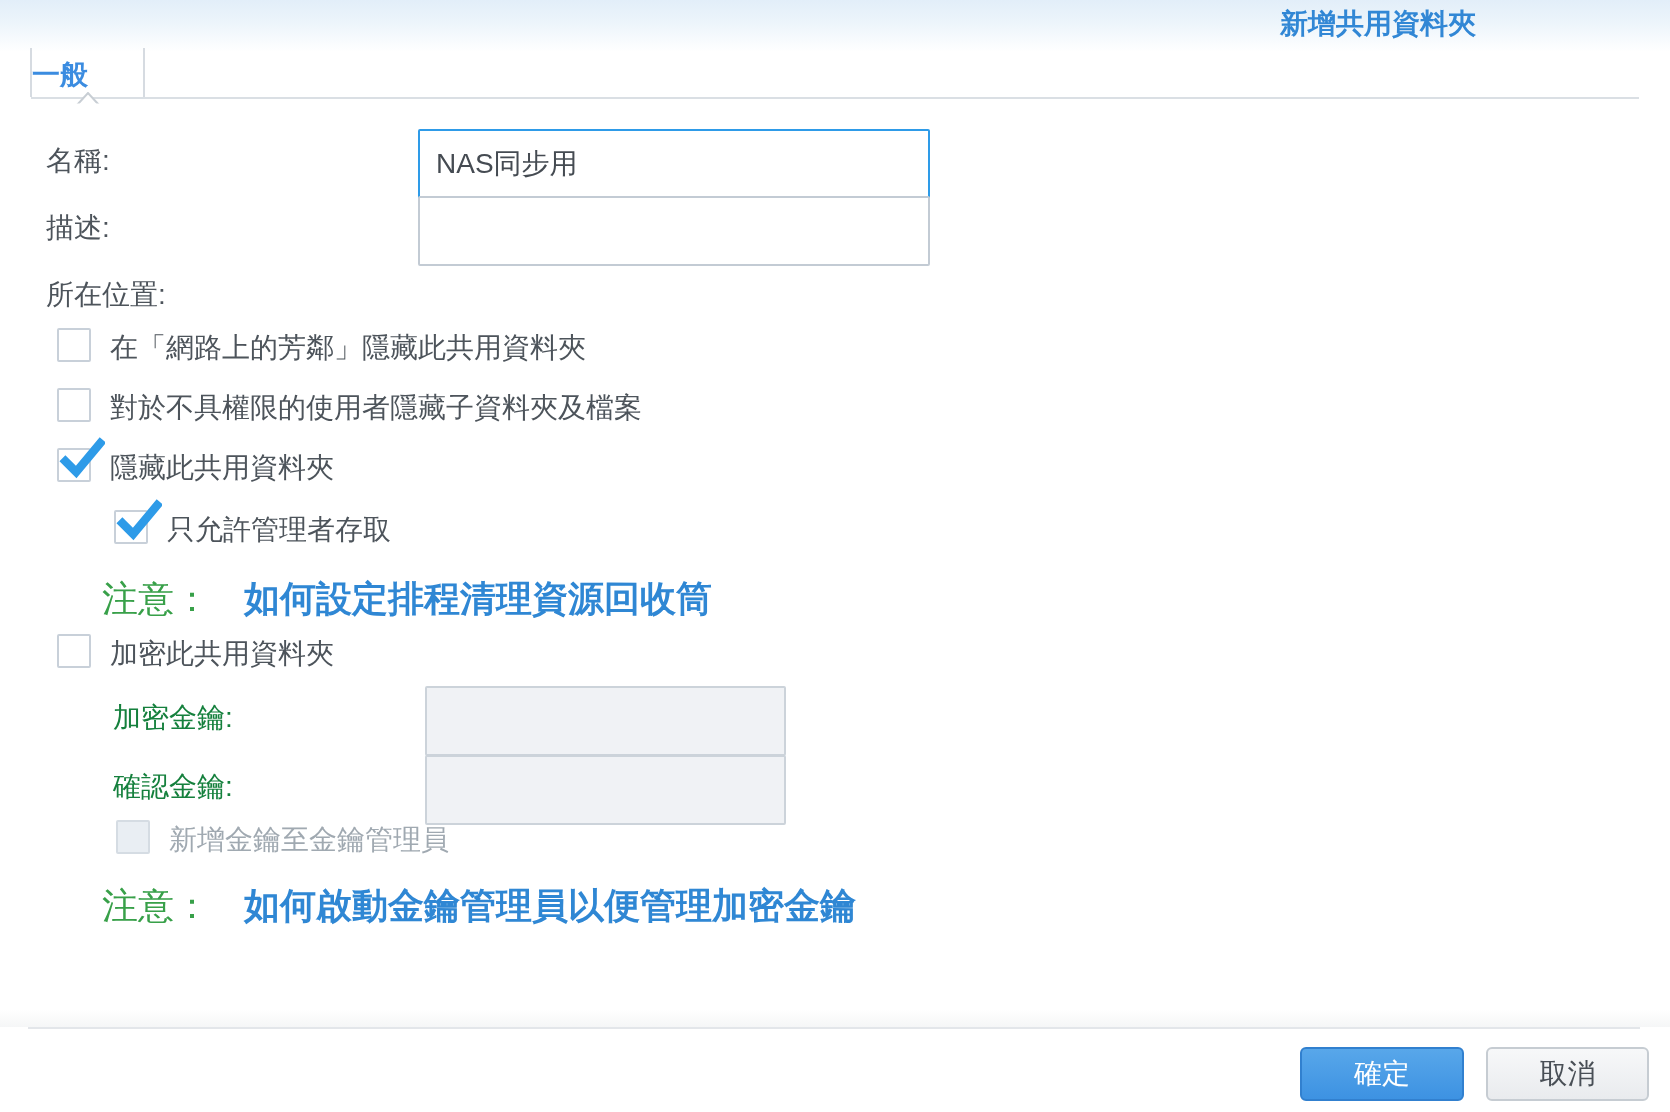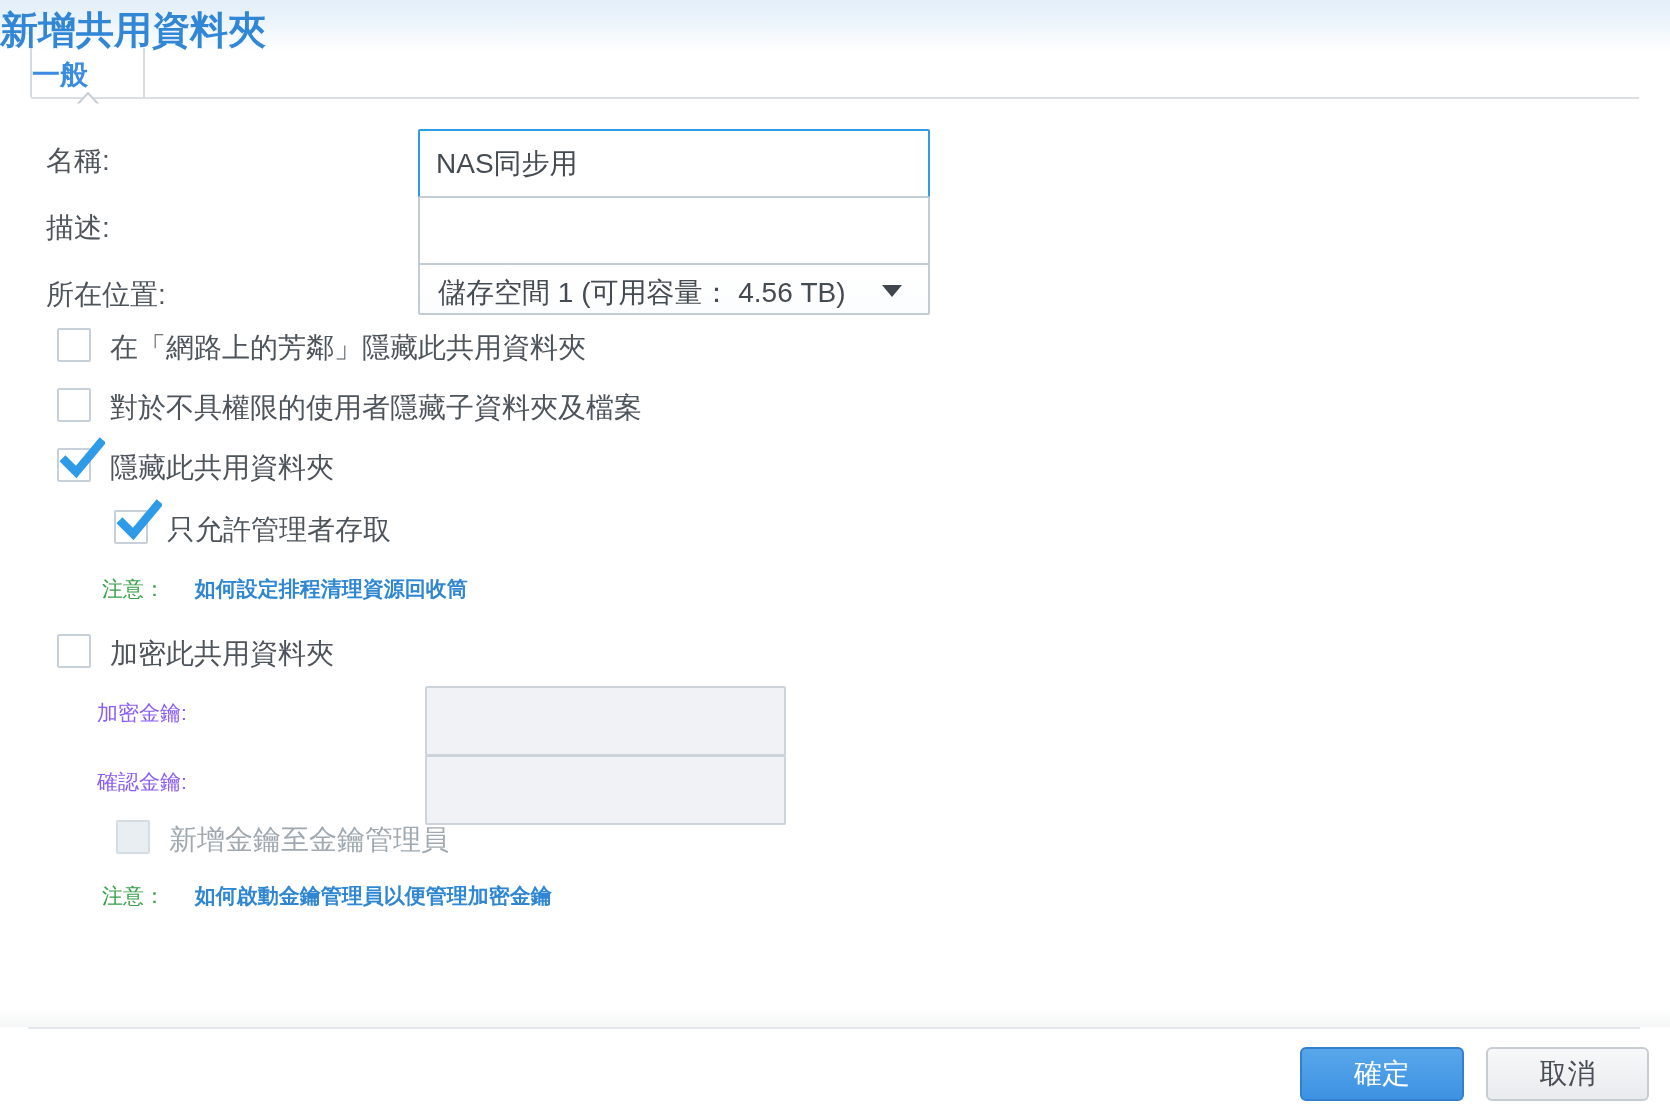--- a/index.html
+++ b/index.html
@@ -12,37 +12,37 @@
   }
   .stage { position:absolute; left:0; top:0; width:1670px; height:1112px; }
 
   
   .titlebar {
     position:absolute; left:0; top:0; width:1670px; height:52px;
     background:linear-gradient(to bottom, #e2eef9 0%, #edf5fb 45%, #ffffff 100%);
   }
   .dialog-title {
     position:absolute; left:0; top:5px; width:1476px;
-    text-align:left; font-size:38px; font-weight:bold; color:#3187d5;
+    text-align:right; font-size:28px; font-weight:bold; color:#3187d5;
   }
 
   
   .tab-sep { position:absolute; top:48px; width:2px; height:49px; background:#d6dbe1; }
   .tab-sep.left { left:30px; }
   .tab-sep.right { left:143px; }
   .tab-label {
     position:absolute; left:32px; top:56px; width:111px; text-align:left;
     font-size:28px; font-weight:bold; color:#3b8ce0; cursor:pointer;
   }
   .tab-rule { position:absolute; left:31px; top:97px; width:1608px; height:2px; background:#dadfe4; }
   .tab-pointer { position:absolute; left:76px; top:92px; width:24px; height:14px; }
 
   
   .flabel { position:absolute; left:46px; font-size:28px; color:#4d545b; }
-  .sublabel { position:absolute; left:97px; font-size:21px; color:#8b5cf6; }
+  .sublabel { position:absolute; left:113px; font-size:28px; color:#15803d; }
 
   .tinput {
     position:absolute; left:418px; width:512px; height:70px;
     border:2px solid #c3cbd4; border-radius:2px; background:#ffffff;
     font-family:inherit; font-size:28px; color:#454b52; padding:0 16px; outline:none;
   }
   .tinput.focused { border:2px solid #2e9be8; }
   .tinput.disabled { left:425px; width:361px; background:#f0f2f5; border-color:#ccd3da; }
 
   .dropdown {
@@ -65,21 +65,21 @@
   .cbox {
     position:absolute; left:0; top:0; width:34px; height:34px;
     background:#ffffff; border:2px solid #c8d0d9; border-radius:2px; cursor:pointer;
   }
   .cbox.disabled { background:#e9eef3; border-color:#d5dce3; cursor:default; }
   .cbox svg.check { position:absolute; left:-2px; top:-14px; width:48px; height:48px; }
   .cbtext { position:absolute; left:53px; top:1px; font-size:28px; color:#4d545b; white-space:nowrap; }
   .cbtext.disabled { color:#a0a9b1; }
 
   
-  .note { position:absolute; font-size:21px; white-space:nowrap; }
+  .note { position:absolute; font-size:36px; white-space:nowrap; }
   .note .prefix { color:#38a049; }
   .note .hlink { color:#2f87d4; font-weight:bold; margin-left:24px; cursor:pointer; }
 
   
   .footer-fade { position:absolute; left:0; top:1009px; width:1670px; height:18px;
     background:linear-gradient(to bottom, rgba(120,130,140,0) 0%, rgba(120,130,140,0.07) 100%); }
   .footer-divider { position:absolute; left:28px; top:1027px; width:1612px; height:2px; background:#e3e6ea; }
   .btn {
     position:absolute; top:1047px; height:54px; border-radius:6px;
     font-family:inherit; font-size:28px; text-align:center; line-height:50px; cursor:pointer;
@@ -113,24 +113,20 @@
     <rect x="0" y="11.5" width="24" height="3" fill="#ffffff"></rect>
   </svg>
 
   <div class="flabel" style="top:142px">名稱:</div>
   <input class="tinput focused" style="top: 129px;" type="text" value="NAS同步用">
 
   <div class="flabel" style="top:209px">描述:</div>
   <input class="tinput" style="top: 196px;" type="text" value="">
 
   <div class="flabel" style="top:276px">所在位置:</div>
-  <div class="dropdown" style="top:263px">
-    <span class="dd-text">儲存空間 1 (可用容量： 4.56 TB)</span>
-    <span class="dd-caret"></span>
-  </div>
 
   <div class="cbrow" style="left:57px; top:328px">
     <span class="cbox"></span>
     <span class="cbtext">在「網路上的芳鄰」隱藏此共用資料夾</span>
   </div>
 
   <div class="cbrow" style="left:57px; top:388px">
     <span class="cbox"></span>
     <span class="cbtext">對於不具權限的使用者隱藏子資料夾及檔案</span>
   </div>

